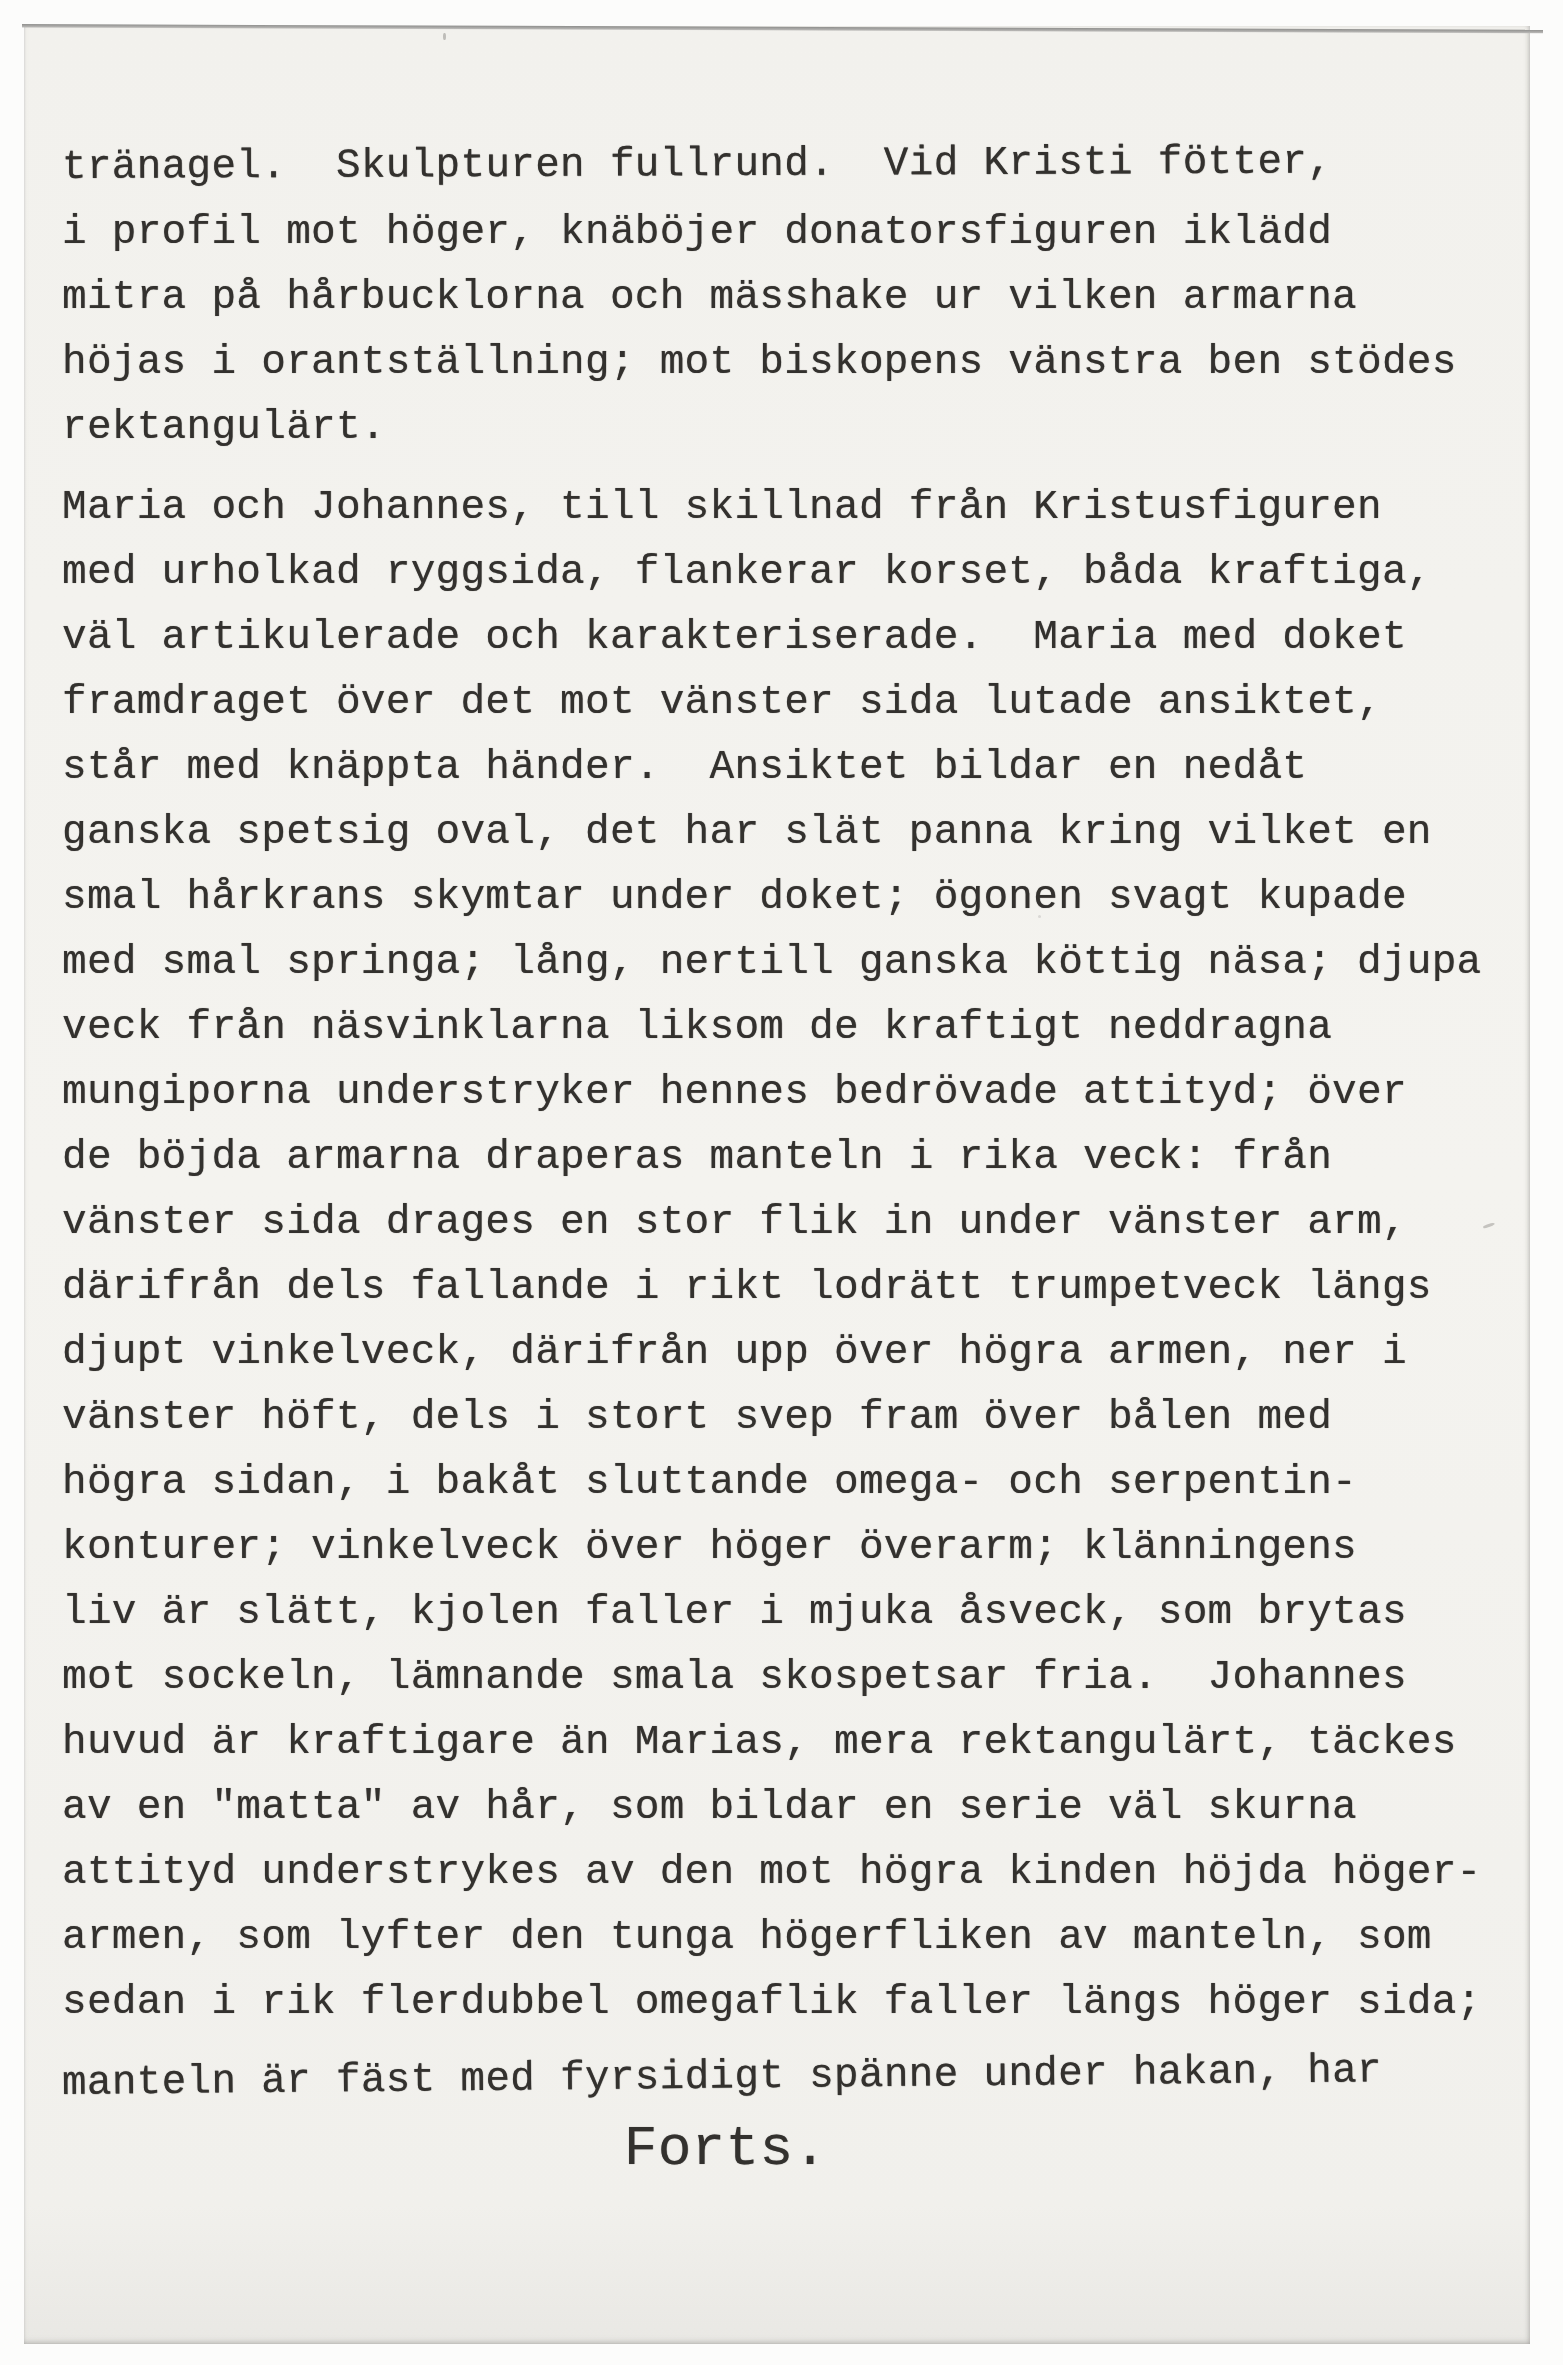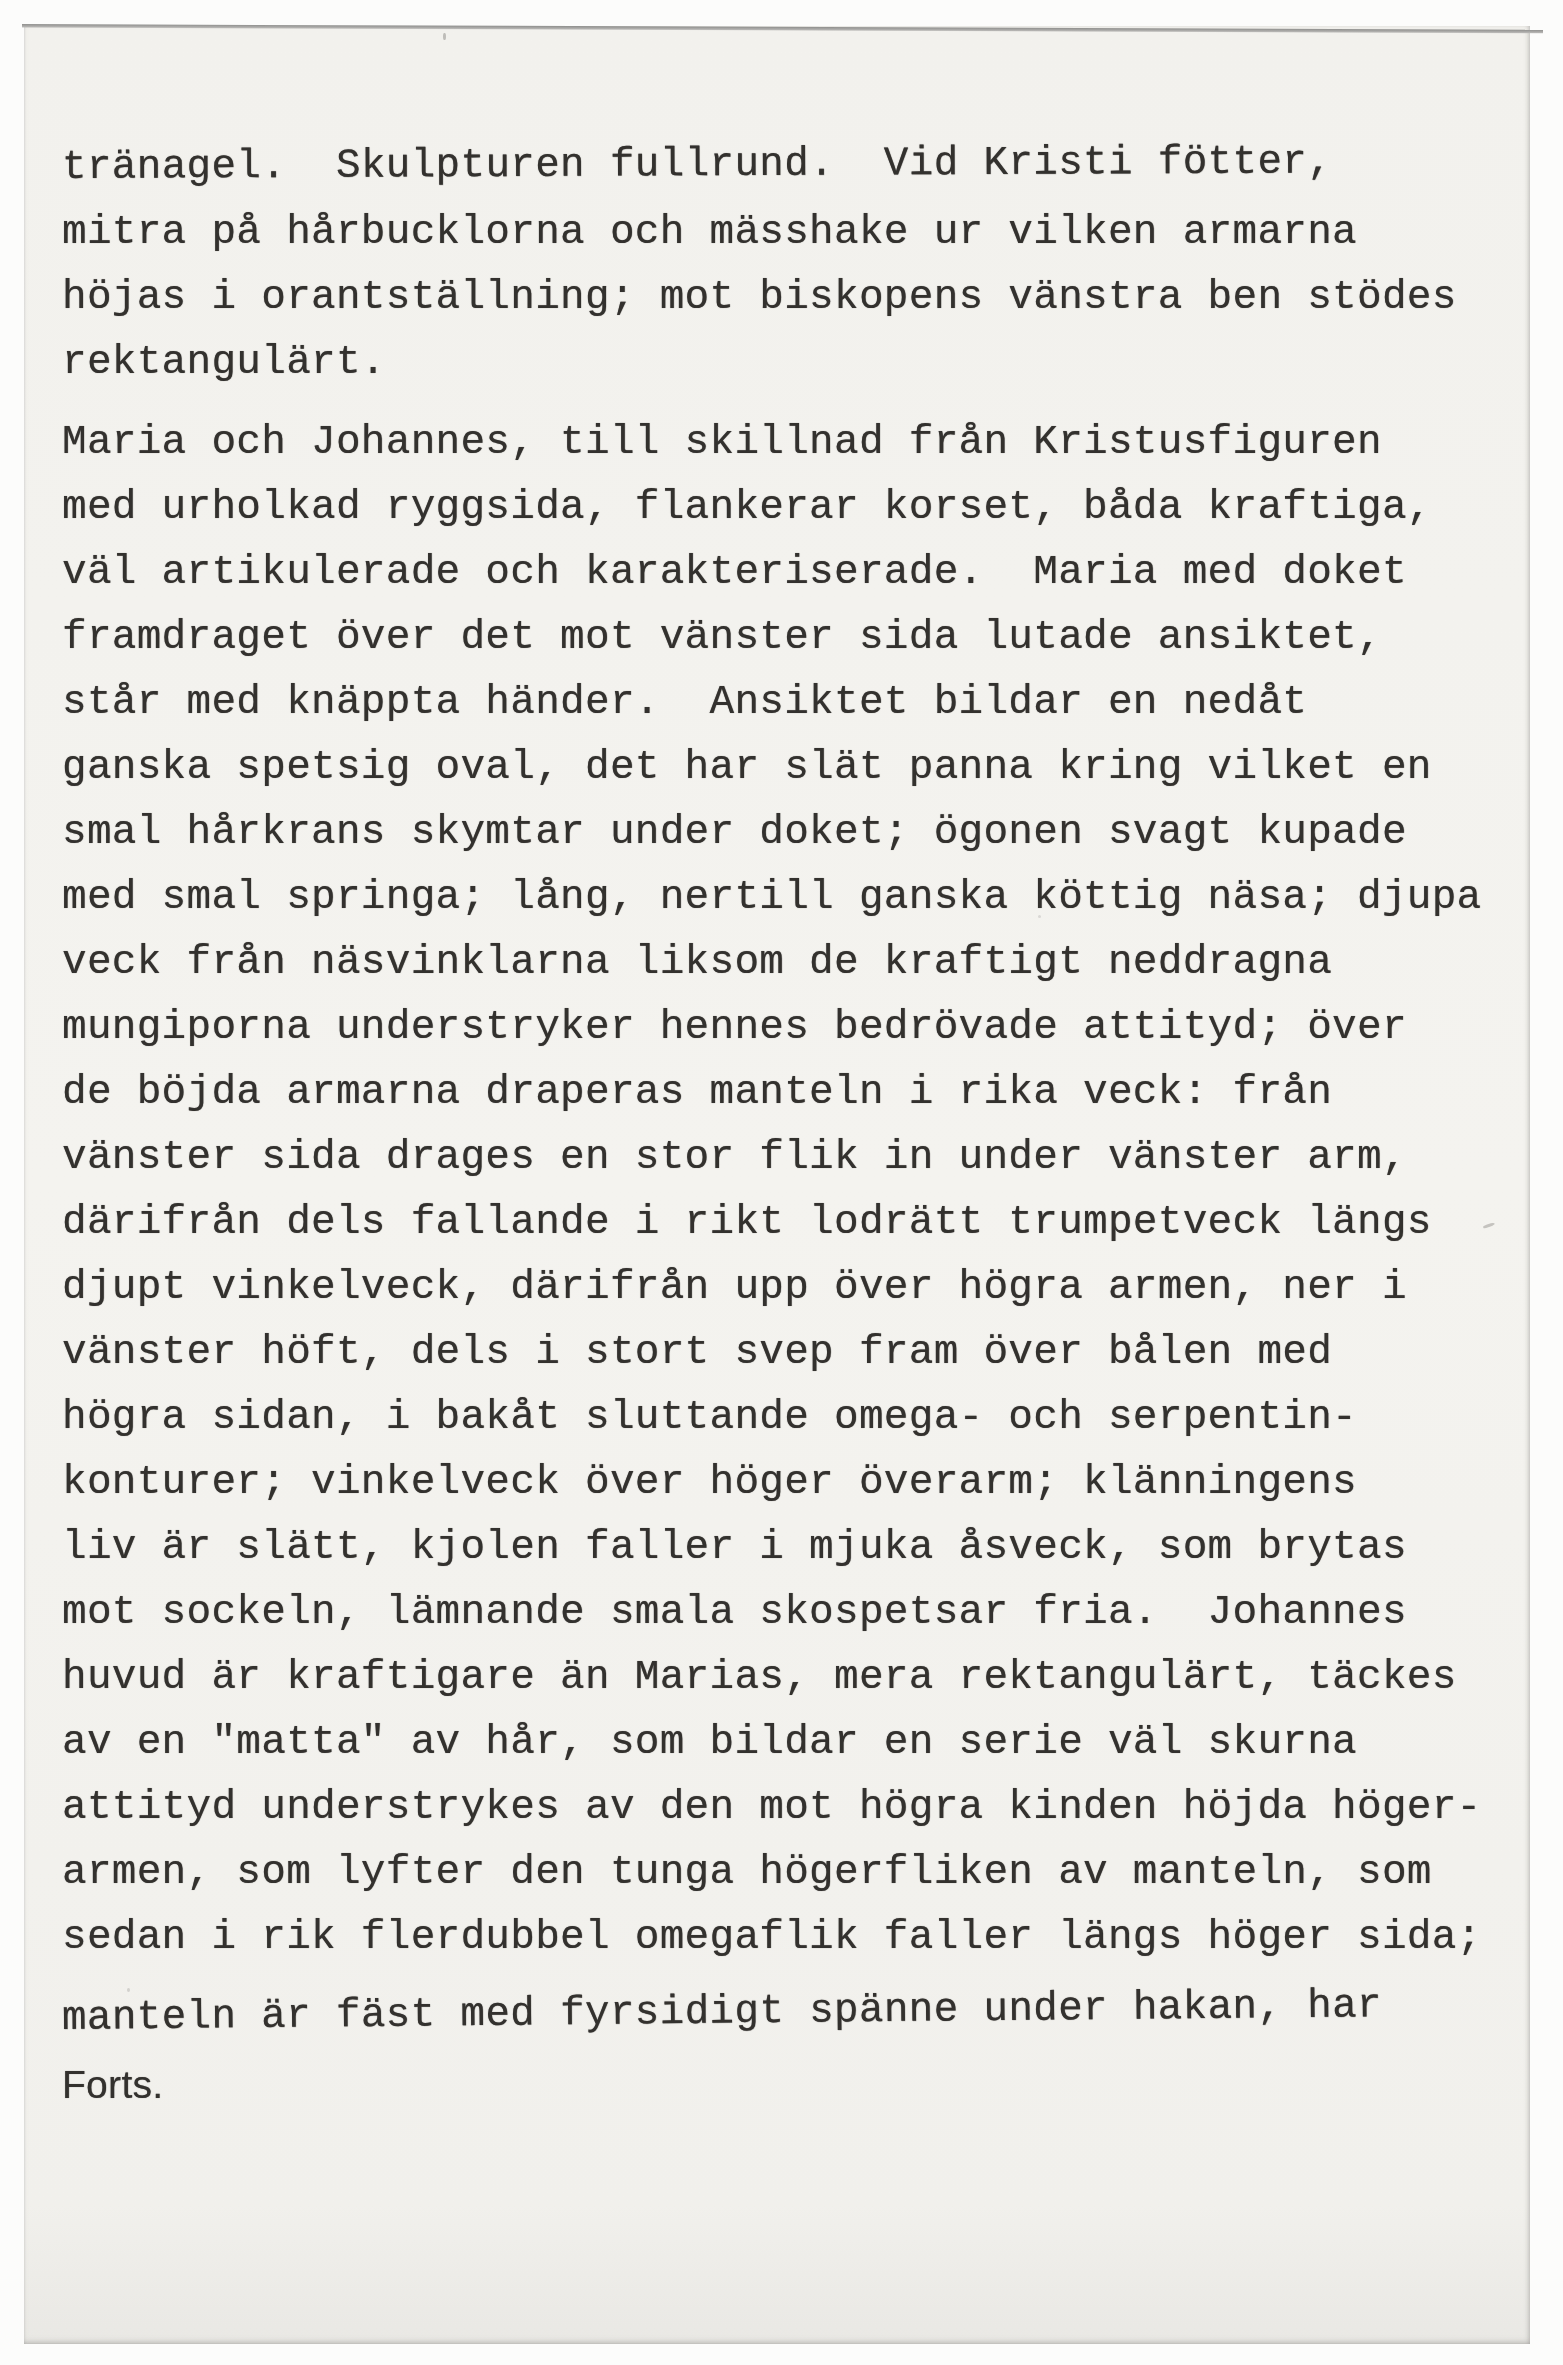--- a/index.html
+++ b/index.html
@@ -52,24 +52,24 @@
     letter-spacing: 0.3px;
     white-space: pre;
     color: #33312e;
     text-shadow: 0 0 0.9px rgba(51,49,46,.6), 0.5px 0.4px 0 rgba(51,49,46,.2);
   }
   .para + .para { margin-top: 15.4px; }
   .tilt-a { transform: rotate(-0.25deg); transform-origin: 0 50%; }
   .tilt-b { transform: rotate(-0.55deg); transform-origin: 0 50%; }
   .forts-row {
     margin-top: 1.7px;
-    text-align: left;
+    text-align: center;
     padding-right: 124px;
-    font-family: Liberation Sans, sans-serif;
-    font-size: 39px;
+    font-family: Liberation Mono, monospace;
+    font-size: 56px;
     line-height: 65px;
     letter-spacing: 0.3px;
     color: #33312e;
     text-shadow: 0 0 0.9px rgba(51,49,46,.6), 0.5px 0.4px 0 rgba(51,49,46,.2);
   }
   .speck {
     position: absolute;
     border-radius: 50%;
     background: #8b8986;
   }
@@ -82,20 +82,21 @@
 <body>
 
 <div class="scan">
   <div class="page">
     <div class="page-top-edge"></div>
 
     <div class="text">
 
       <div class="para">
         <div class="line tilt-a">tränagel.  Skulpturen fullrund.  Vid Kristi fötter,</div>
+        <div class="line">i profil mot höger, knäböjer donatorsfiguren iklädd</div>
         <div class="line">mitra på hårbucklorna och mässhake ur vilken armarna</div>
         <div class="line">höjas i orantställning; mot biskopens vänstra ben stödes</div>
         <div class="line">rektangulärt.</div>
       </div>
 
       <div class="para">
         <div class="line">Maria och Johannes, till skillnad från Kristusfiguren</div>
         <div class="line">med urholkad ryggsida, flankerar korset, båda kraftiga,</div>
         <div class="line">väl artikulerade och karakteriserade.  Maria med doket</div>
         <div class="line">framdraget över det mot vänster sida lutade ansiktet,</div>

